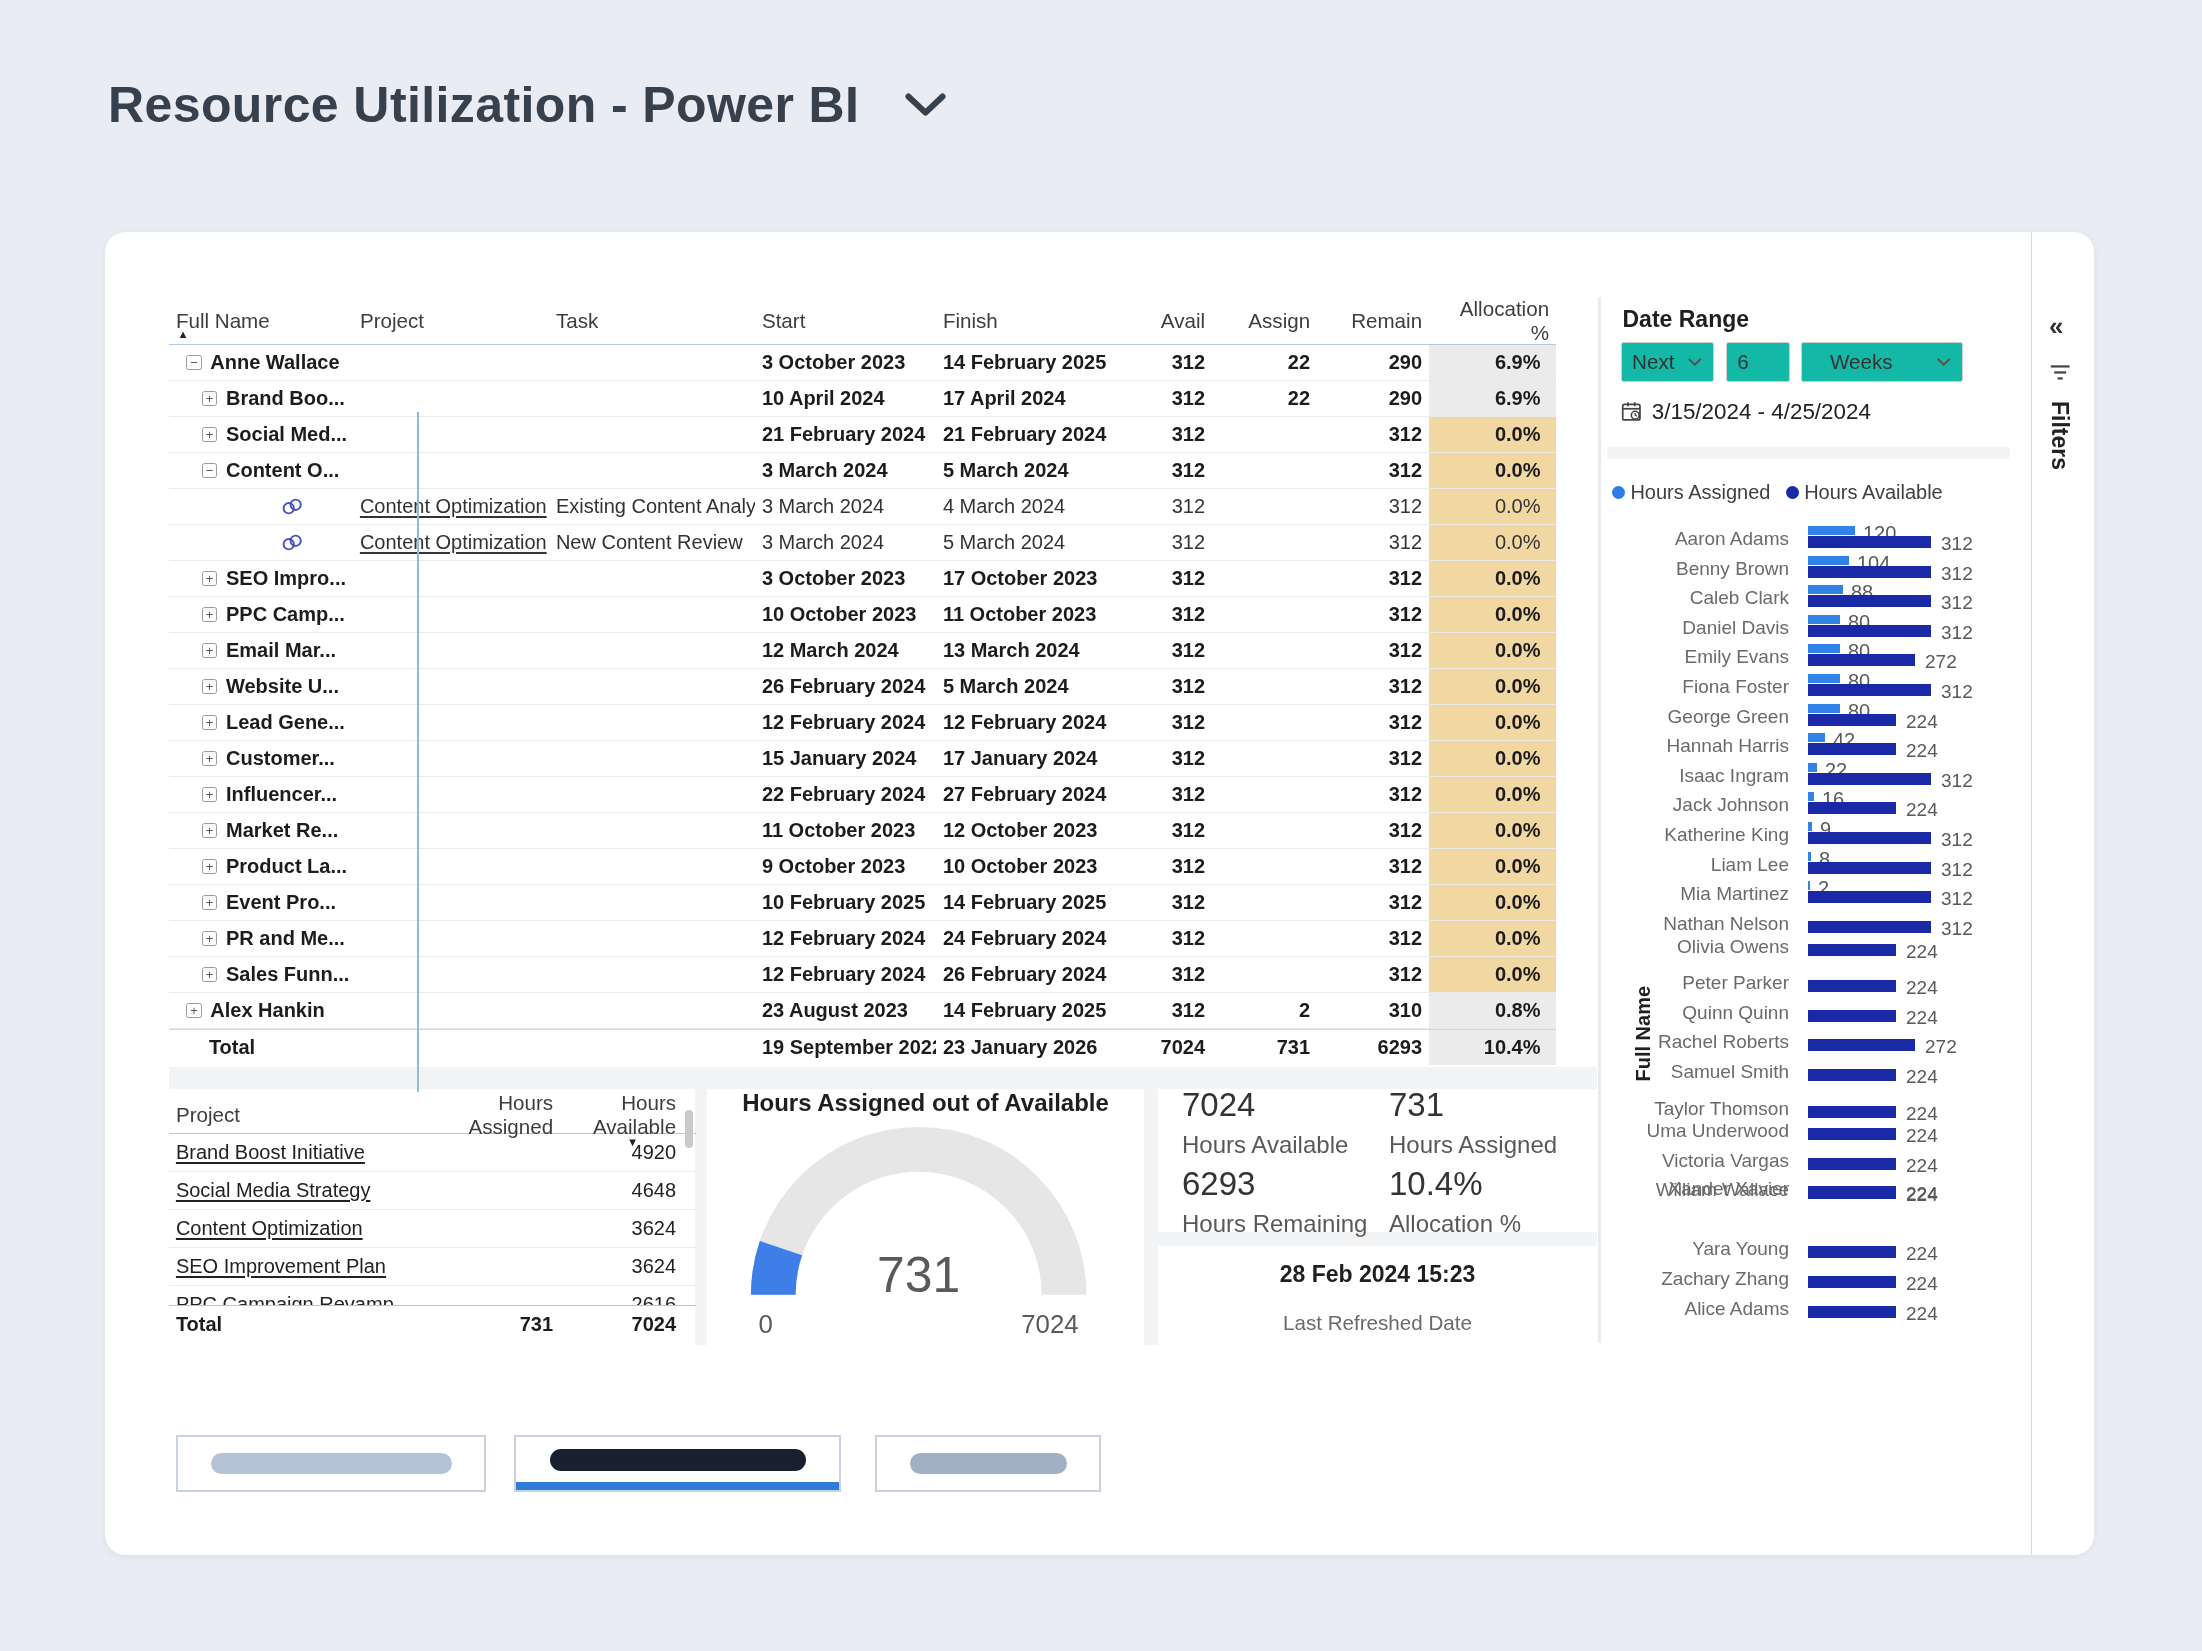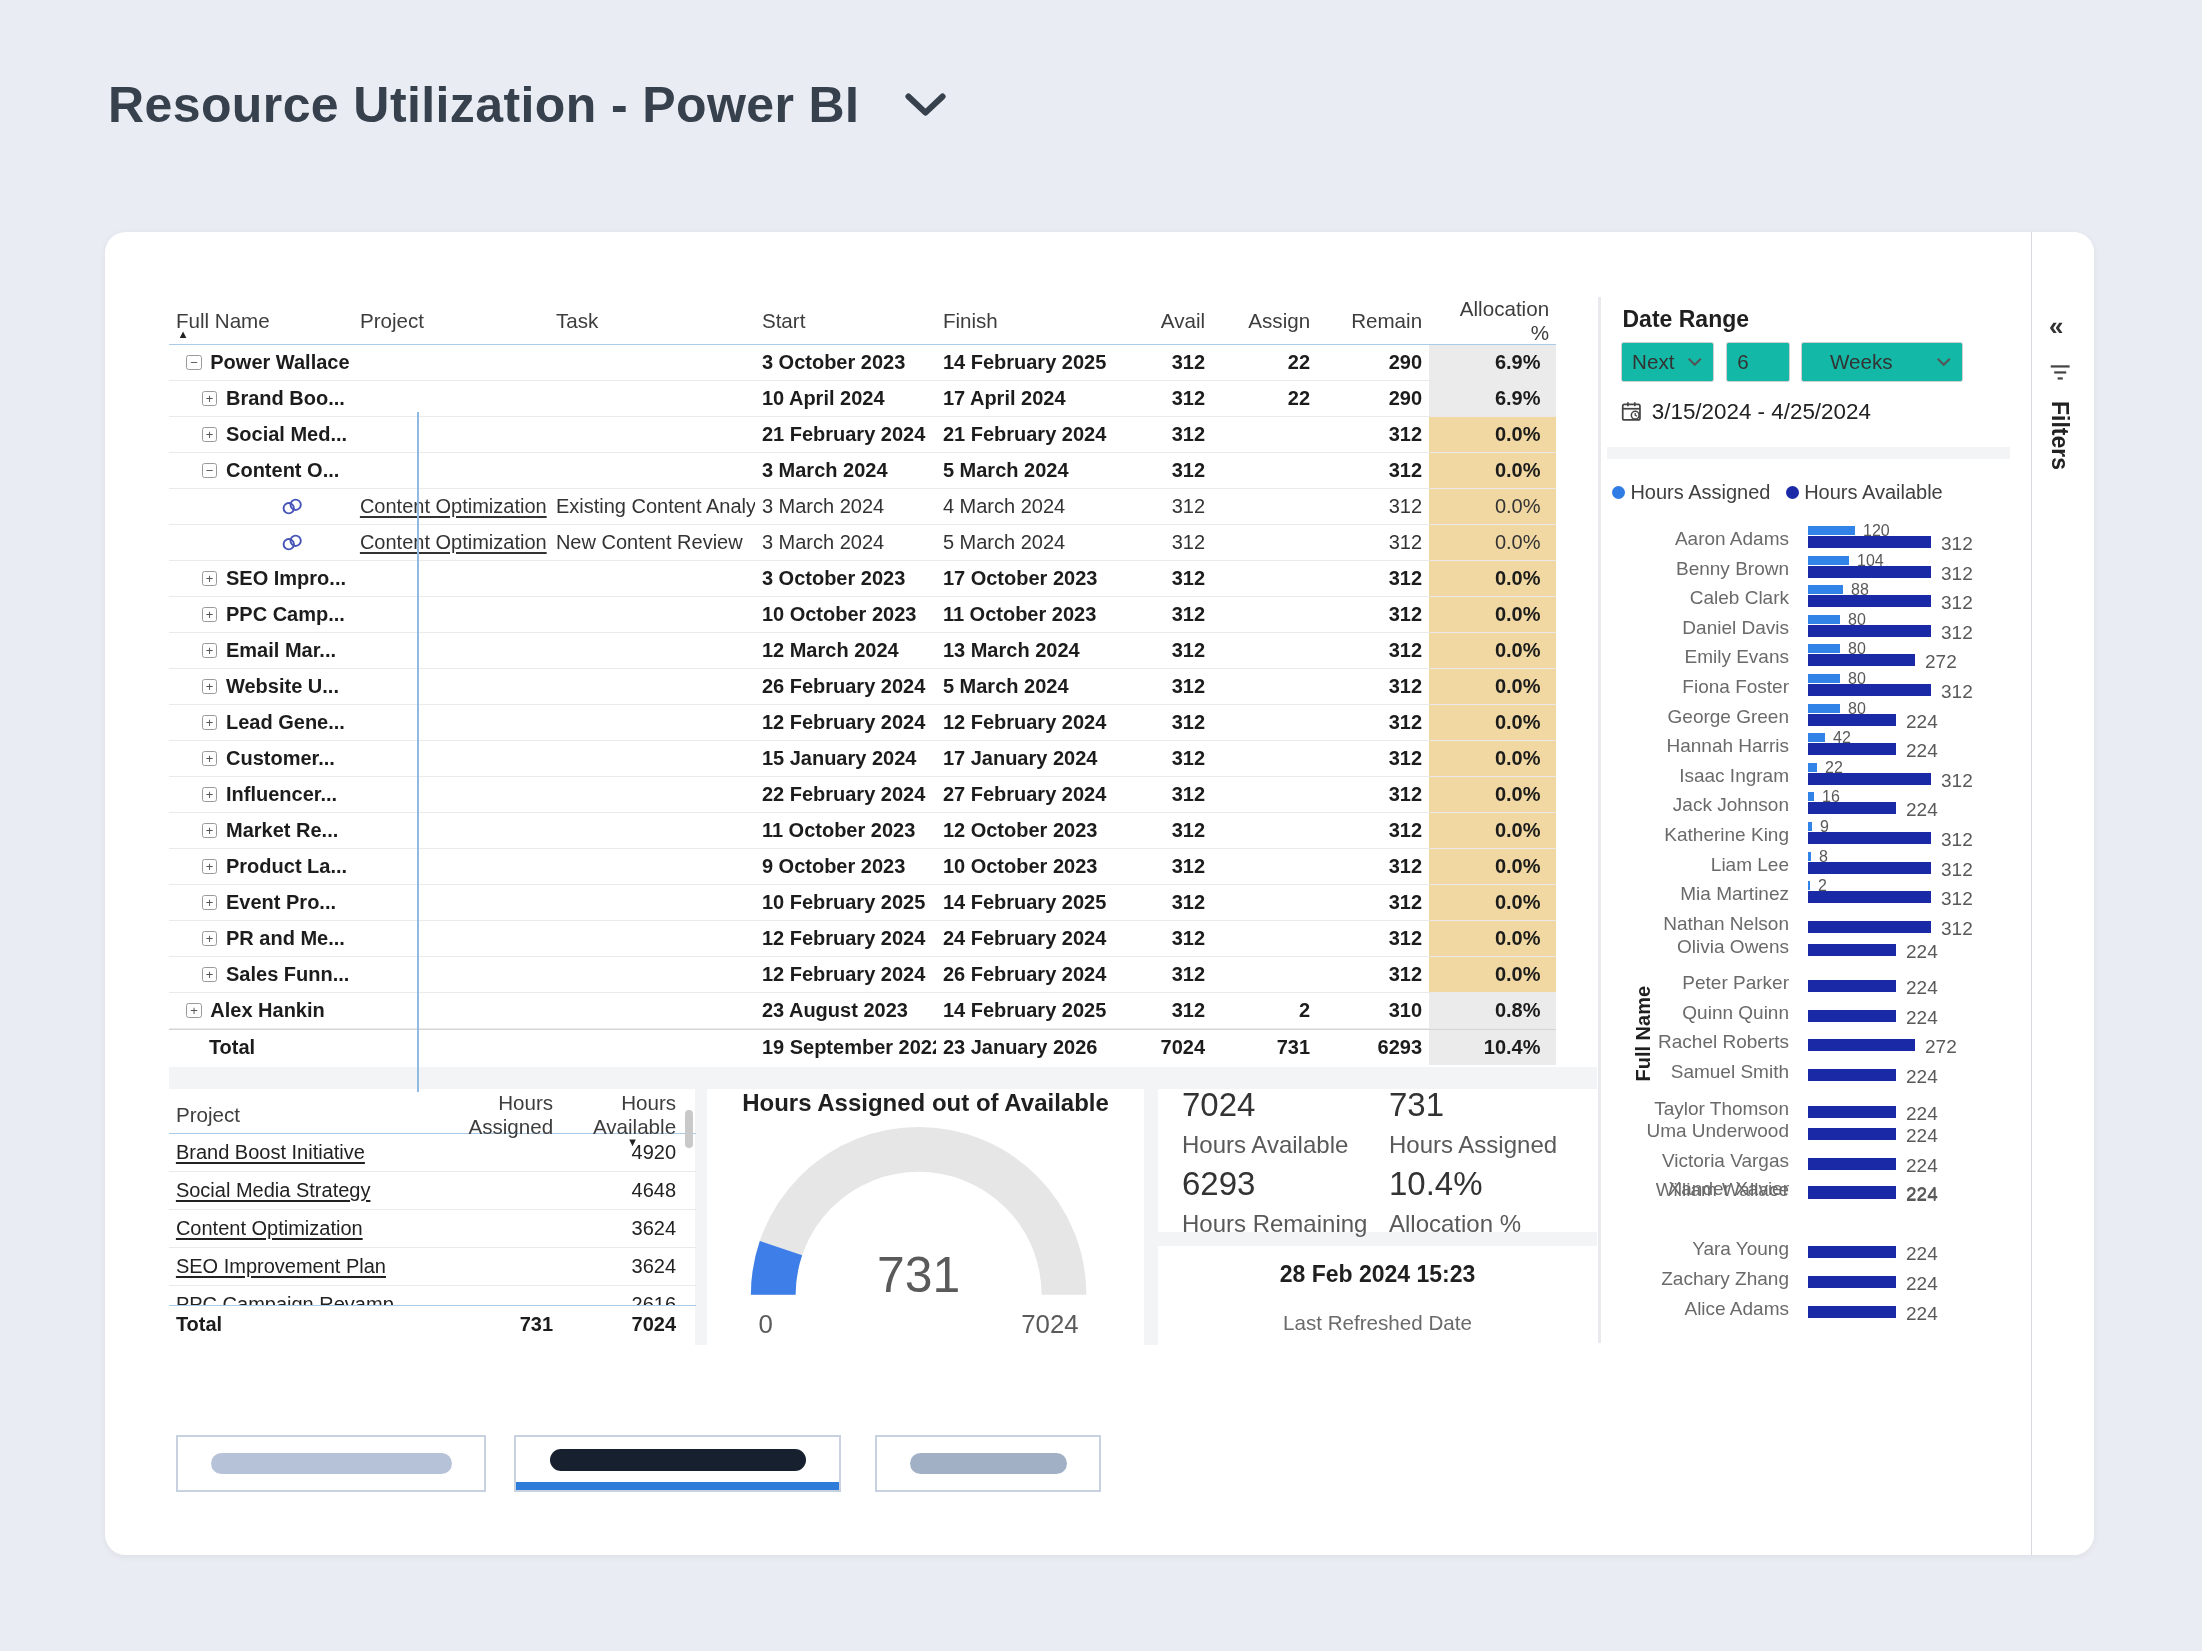--- a/index.html
+++ b/index.html
@@ -89,21 +89,21 @@
   #legend { position:absolute; left:5.2px; top:22.4px; display:flex; gap:15.5px; font-size:20px; color:#404040; }
   .leg-item { display:flex; align-items:center; gap:5.2px; }
   .dot { width:13px; height:13px; border-radius:50%; }
   #axis-label { position:absolute; left:-24px; top:551px; transform:rotate(-90deg); transform-origin:center;
                 font-size:20px; font-weight:700; color:#1F1F1F; width:120px; }
   #bars { position:absolute; left:0; top:64px; width:403px; }
   .bar-row { position:absolute; left:0; width:403px; height:30px; }
   .bar-name { position:absolute; left:0; top:5.2px; width:182px; text-align:right; font-size:19px; color:#6A6A6A; white-space:nowrap; }
   .bar-a { position:absolute; left:201px; top:2.6px; height:9.5px; }
   .bar-b { position:absolute; left:201px; top:13px; height:12px; }
-  .lbl-a { position:absolute; top:-0.9px; font-size:16px; color:#595959; }
+  .lbl-a { position:absolute; top:-0.9px; font-size:20px; color:#595959; }
   .lbl-b { position:absolute; top:9.5px; font-size:19px; color:#595959; }
 
   
   #filters-line { position:absolute; left:1926px; top:0; width:1.7px; height:1323px; background:#D6D9DE; }
   #filters-strip { position:absolute; left:1927px; top:0; width:62px; height:1323px; background:#fff; }
   #filters-collapse { position:absolute; left:17px; top:79px; font-size:26px; font-weight:700; color:#333; }
   #filters-funnel { position:absolute; left:17px; top:131px; }
   #filters-label { position:absolute; left:13.8px; top:169px; writing-mode:vertical-rl; font-size:23px; font-weight:700; color:#222; }
 
   
@@ -146,21 +146,21 @@
       <div class="hc">Finish</div>
       <div class="hc num">Avail</div>
       <div class="hc num">Assign</div>
       <div class="hc num">Remain</div>
       <div class="hc num">Allocation %</div>
     </div>
     <div id="mt-body">
         <div class="mt-row mt-grid bold">
           <div class="c name">
             <span class="toggle lvl0">−</span>
-            <span class="nm">Power Wallace</span>
+            <span class="nm">Anne Wallace</span>
           </div>
           <div class="c"></div>
           <div class="c"></div>
           <div class="c">3 October 2023</div>
           <div class="c">14 February 2025</div>
           <div class="c num">312</div>
           <div class="c num">22</div>
           <div class="c num">290</div>
           <div class="c alloc gray">6.9%</div>
         </div>

